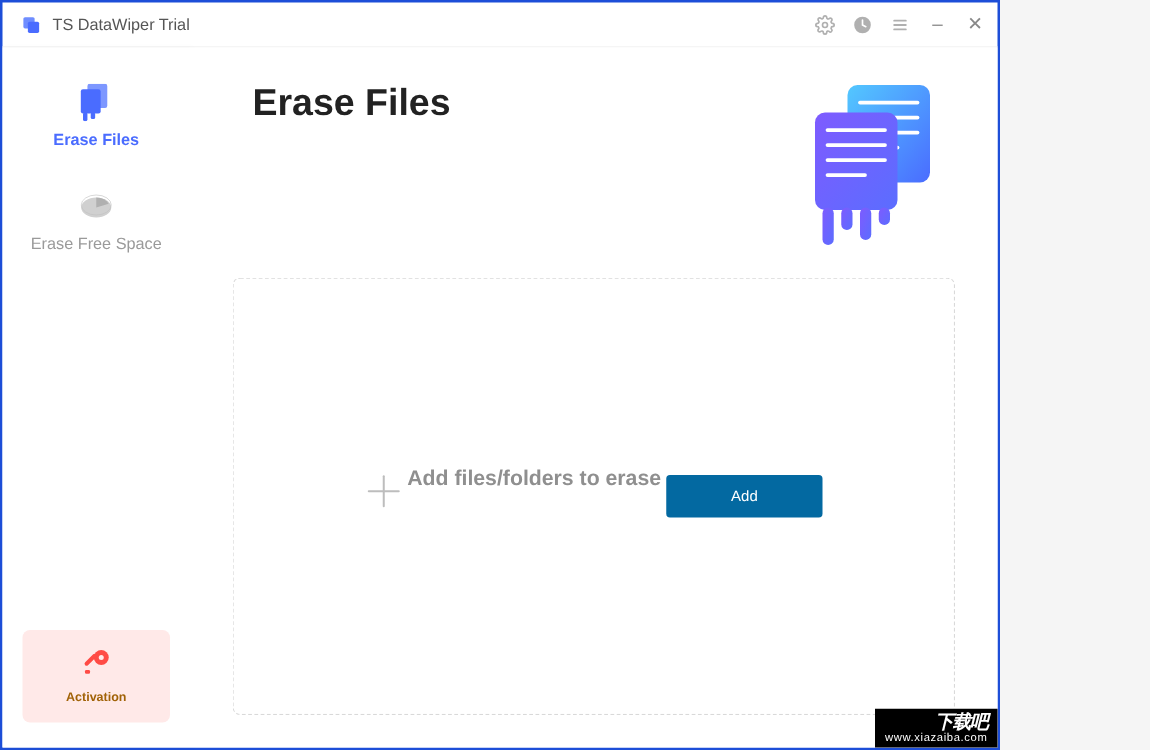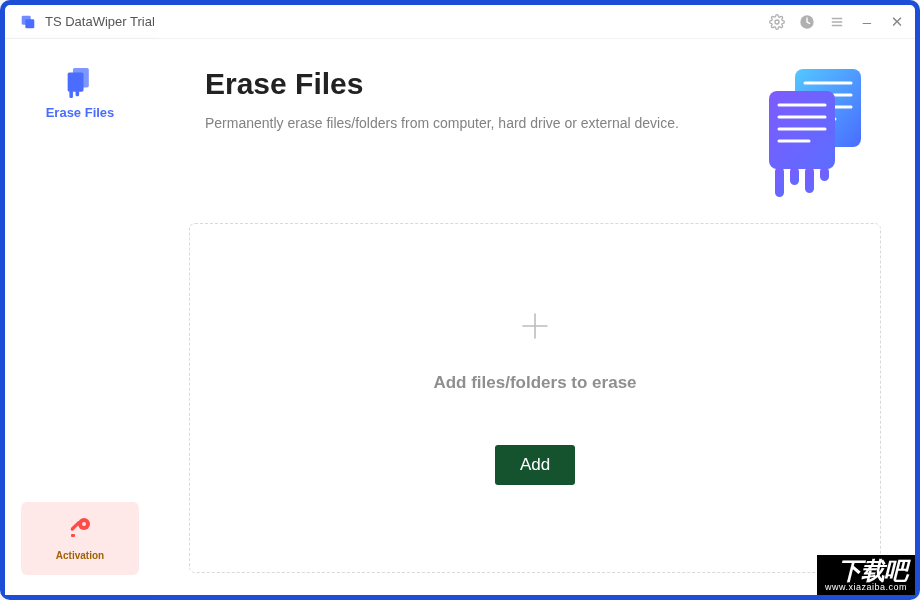--- a/index.html
+++ b/index.html
@@ -5,25 +5,25 @@
   * { box-sizing: border-box; margin: 0; padding: 0; }
   body {
     font-family: -apple-system, BlinkMacSystemFont, "Segoe UI", Arial, sans-serif;
     background: #f5f5f5;
     width: 920px;
     height: 600px;
     overflow: hidden;
     position: relative;
   }
   .window {
-    width: 920px;
+    width: 800px;
     height: 600px;
     background: #ffffff;
-    border: 5px solid #1d4ed8;
-    border-radius: 10px;
+    border: 2px solid #1d4ed8;
+    border-radius: 0;
     display: flex;
     flex-direction: column;
     position: relative;
   }
   .titlebar {
     height: 36px;
     display: flex;
     align-items: center;
     justify-content: space-between;
     padding: 0 10px 0 14px;
@@ -94,55 +94,55 @@
   .page-title { font-size:30px; font-weight:700; color:#222; margin-bottom:14px; }
   .page-subtitle { font-size:14px; color:#828282; }
   .hero-graphic { width:120px; height:130px; position:relative; }
 
   .dropzone {
     margin: 26px 34px 22px 34px;
     height: 350px;
     border: 1.5px dashed #d9d9d9;
     border-radius: 6px;
     display:flex;
-    flex-direction:column;
+    flex-direction:row;
     align-items:center;
     justify-content:center;
-    gap:24px;
+    gap:4px;
   }
   .plus {
     width:30px; height:30px;
     display:flex; align-items:center; justify-content:center;
     color:#bdbdbd;
     margin-bottom: 8px;
   }
   .plus svg{display:block;}
   .drop-label { font-size:17px; color:#8f8f8f; font-weight:600; margin-bottom: 28px;}
   .add-btn {
-    background:#14532d;
+    background:#0369a1;
     color:#fff;
     border:none;
-    font-size:17px;
-    padding: 10px 25px;
+    font-size:12px;
+    padding: 10px 52px;
     border-radius:3px;
     cursor:pointer;
   }
 
   .watermark {
     position:absolute;
     right:0;
     bottom:0;
     background:#000;
     color:#fff;
     padding:4px 8px 3px;
     font-family: serif;
     line-height:1;
     text-align:right;
   }
-  .watermark .wm-big{ font-size:24px; font-weight:900; font-style:italic; letter-spacing:-1px;}
+  .watermark .wm-big{ font-size:15px; font-weight:900; font-style:italic; letter-spacing:-1px;}
   .watermark .wm-small{ font-size:9px; letter-spacing:0.5px; font-family: Arial, sans-serif;}
 </style>
 </head>
 <body>
 
 <div class="window">
 
   <div class="titlebar">
     <div class="title-left">
       <span class="app-logo">
@@ -189,41 +189,50 @@
               <rect x="12" y="0" width="18" height="22" rx="2" fill="#7d97ff"></rect>
               <rect x="6" y="5" width="18" height="22" rx="2" fill="#4a6cff"></rect>
               <rect x="8" y="26" width="4" height="8" rx="1.5" fill="#4a6cff"></rect>
               <rect x="15" y="26" width="4" height="6" rx="1.5" fill="#4a6cff"></rect>
             </svg>
           </span>
           <span class="si-label">Erase Files</span>
         </div>
 
 
+        <div class="sidebar-item">
+          <span class="si-icon-wrap">
+            <svg width="30" height="24" viewBox="0 0 30 24">
+              <ellipse cx="15" cy="13" rx="12" ry="8" fill="#d0d0d0"></ellipse>
+              <path d="M15 13 L15 5 A12 8 0 0 1 25 10 Z" fill="#b0b0b0"></path>
+              <ellipse cx="15" cy="11" rx="12" ry="8" fill="none" stroke="#c0c0c0" stroke-width="0.5"></ellipse>
+            </svg>
+          </span>
+          <span class="si-label">Erase Free Space</span>
+        </div>
 
       </div>
 
       <div class="activation-btn">
         <span class="key-icon">
           <svg width="26" height="24" viewBox="0 0 26 24" fill="none">
             <circle cx="17" cy="8" r="6" fill="#ff4b45"></circle>
             <circle cx="17" cy="8" r="2" fill="#ffe9e8"></circle>
             <rect x="3" y="13" width="12" height="3.2" rx="1.6" transform="rotate(-45 3 13)" fill="#ff4b45"></rect>
             <rect x="4" y="18" width="4" height="3" rx="1" fill="#ff4b45"></rect>
           </svg>
         </span>
         <span class="act-label">Activation</span>
       </div>
     </div>
 
     <div class="main">
       <div class="header-row">
         <div class="header-text">
           <h1 class="page-title">Erase Files</h1>
-          <p class="page-subtitle">Permanently erase files/folders from computer, hard drive or external device.</p>
         </div>
         <div class="hero-graphic">
           <svg width="120" height="135" viewBox="0 0 120 135">
             <defs>
               <linearGradient id="g1" x1="0" y1="0" x2="1" y2="1">
                 <stop offset="0" stop-color="#53c8ff"></stop>
                   <stop offset="1" stop-color="#4a6cff"></stop>
               </linearGradient>
               <linearGradient id="g2" x1="0" y1="0" x2="1" y2="1">
                 <stop offset="0" stop-color="#7e5bff"></stop>

